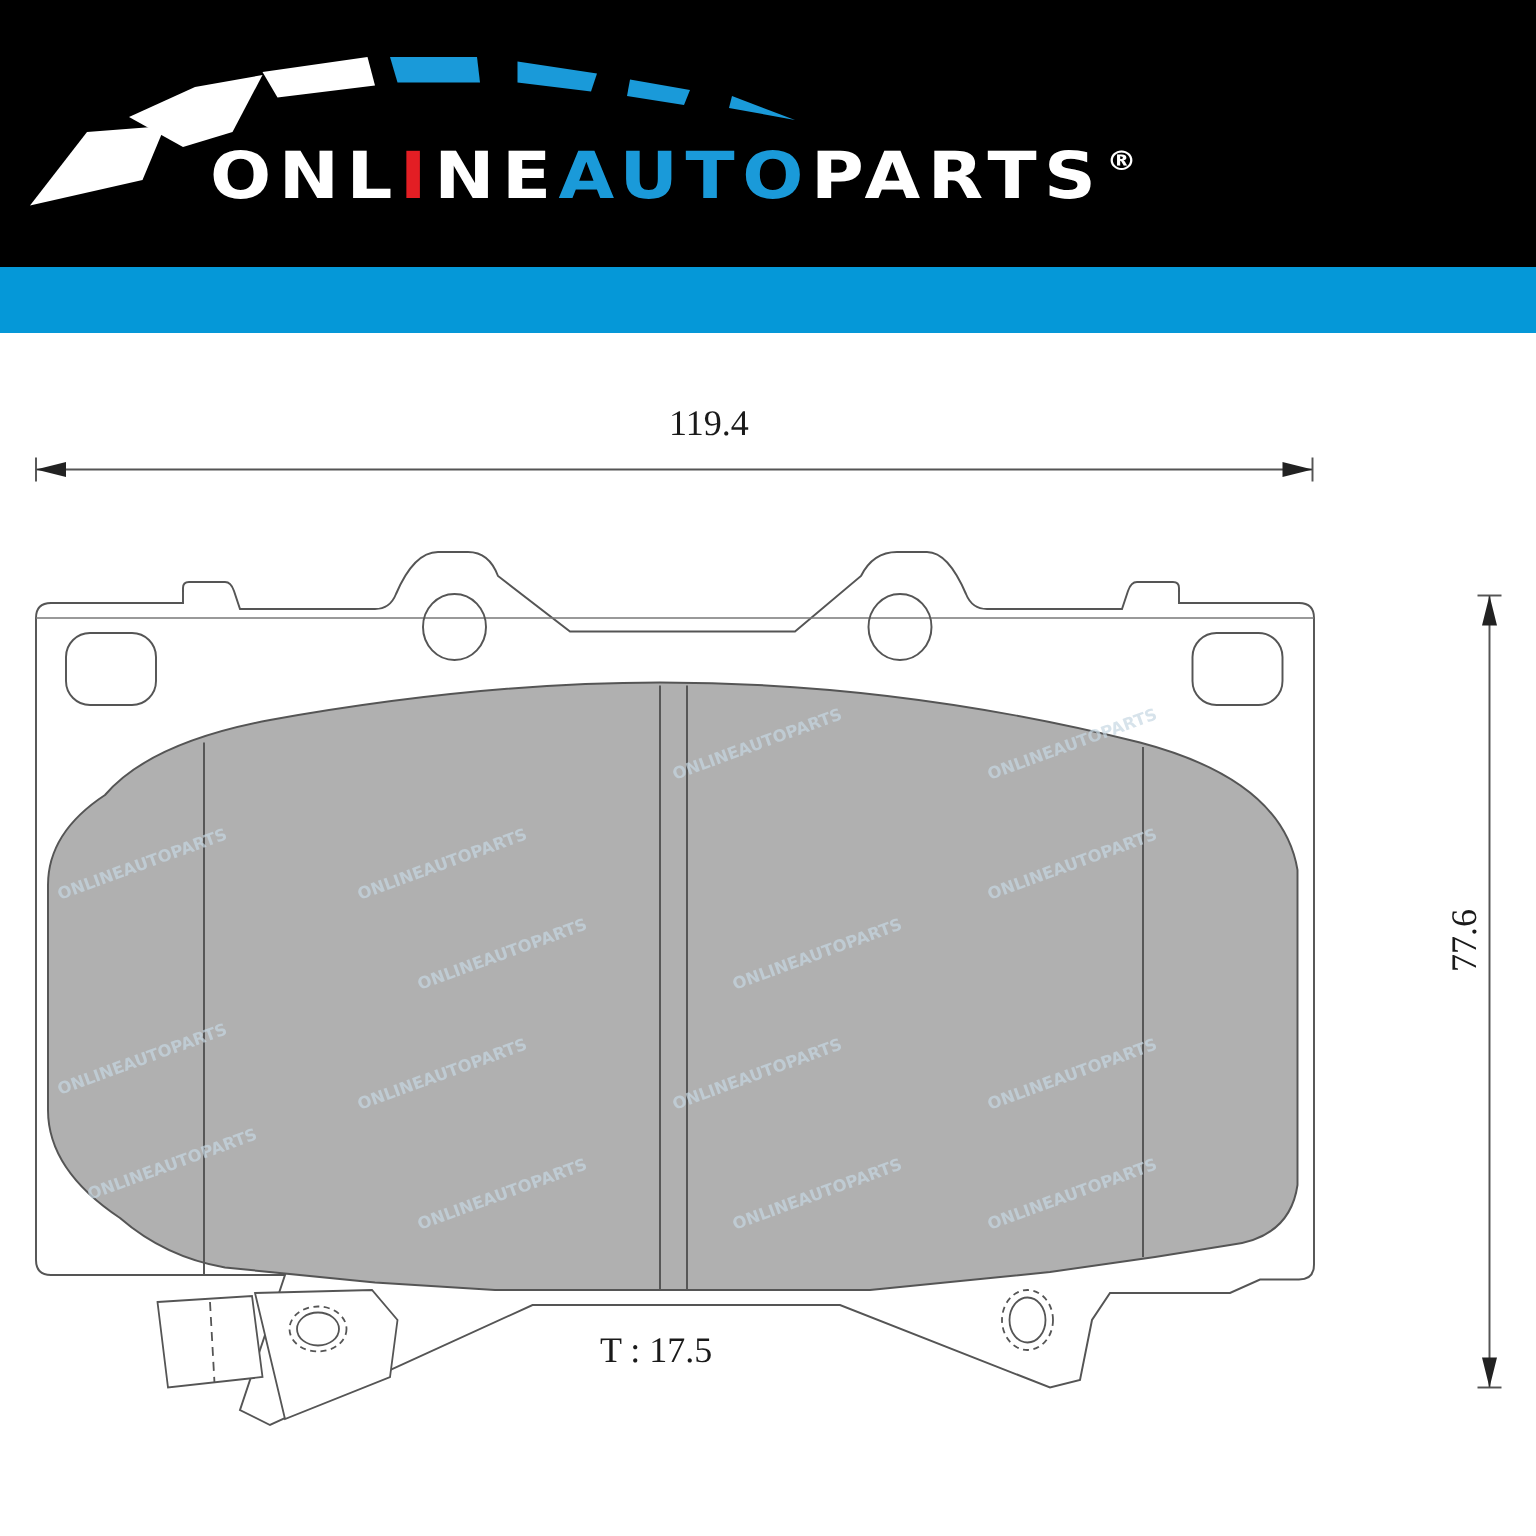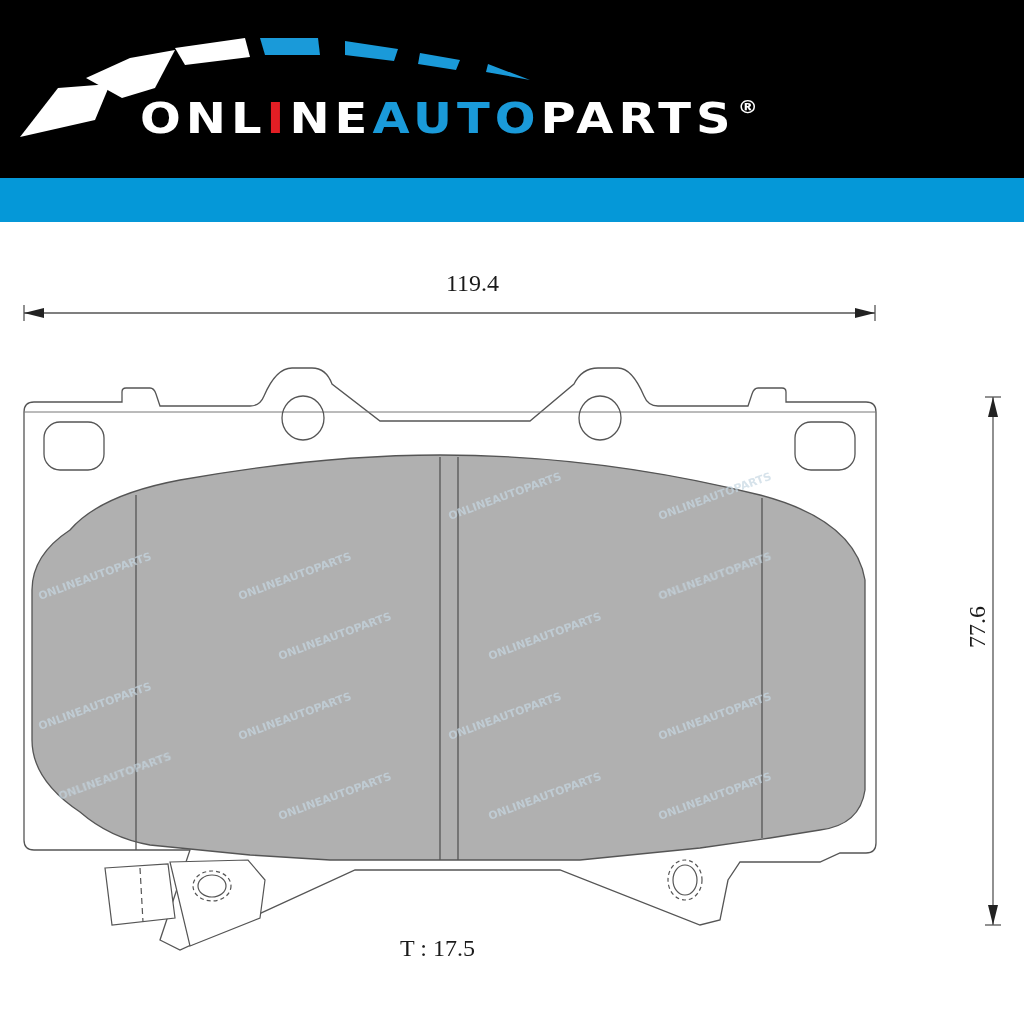--- a/index.html
+++ b/index.html
@@ -8,21 +8,21 @@
     .stripe { position: absolute; left: 0; top: 178px; width: 1024px; height: 44px; background: #0598d8; }
     .logo-svg { position: absolute; left: 0; top: 0; }
     .logo-text { position: absolute; left: 140px; top: 96px; font-family: "DejaVu Sans", sans-serif; font-weight: bold; font-size: 48px; letter-spacing: 5px; color: #ffffff; line-height: 1; transform: scaleY(0.9); transform-origin: top left; }
     .logo-text .blue { color: #1a9ad9; }
     .logo-text .red-i { color: #e31e24; }
     .logo-reg { font-size: 20px; vertical-align: top; position: relative; top: 2px; margin-left: 2px; }
     .drawing { position: absolute; left: 0; top: 0; }
     .dim-label { position: absolute; font-family: "Liberation Serif", serif; font-size: 24px; color: #1a1a1a; }
     .dim-width { left: 414px; top: 270px; margin-left: 32px; }
     .dim-height { left: 964px; top: 648px; transform: rotate(-90deg); transform-origin: left top; }
-    .dim-thickness { left: 400px; top: 935px; }
+    .dim-thickness { left: 400px; top: 888px; }
   </style>
 </head>
 <body>
 
 <div class="header"></div>
 <div class="stripe"></div>
 
 <svg class="logo-svg" width="1024" height="178" viewBox="0 0 1024 178">
   <path d="M20,137 L58,88 L110,84 L95,120 Z" fill="#ffffff"></path>
   <path d="M86,78 L130,58 L175,50 L155,88 L122,98 Z" fill="#ffffff"></path>

